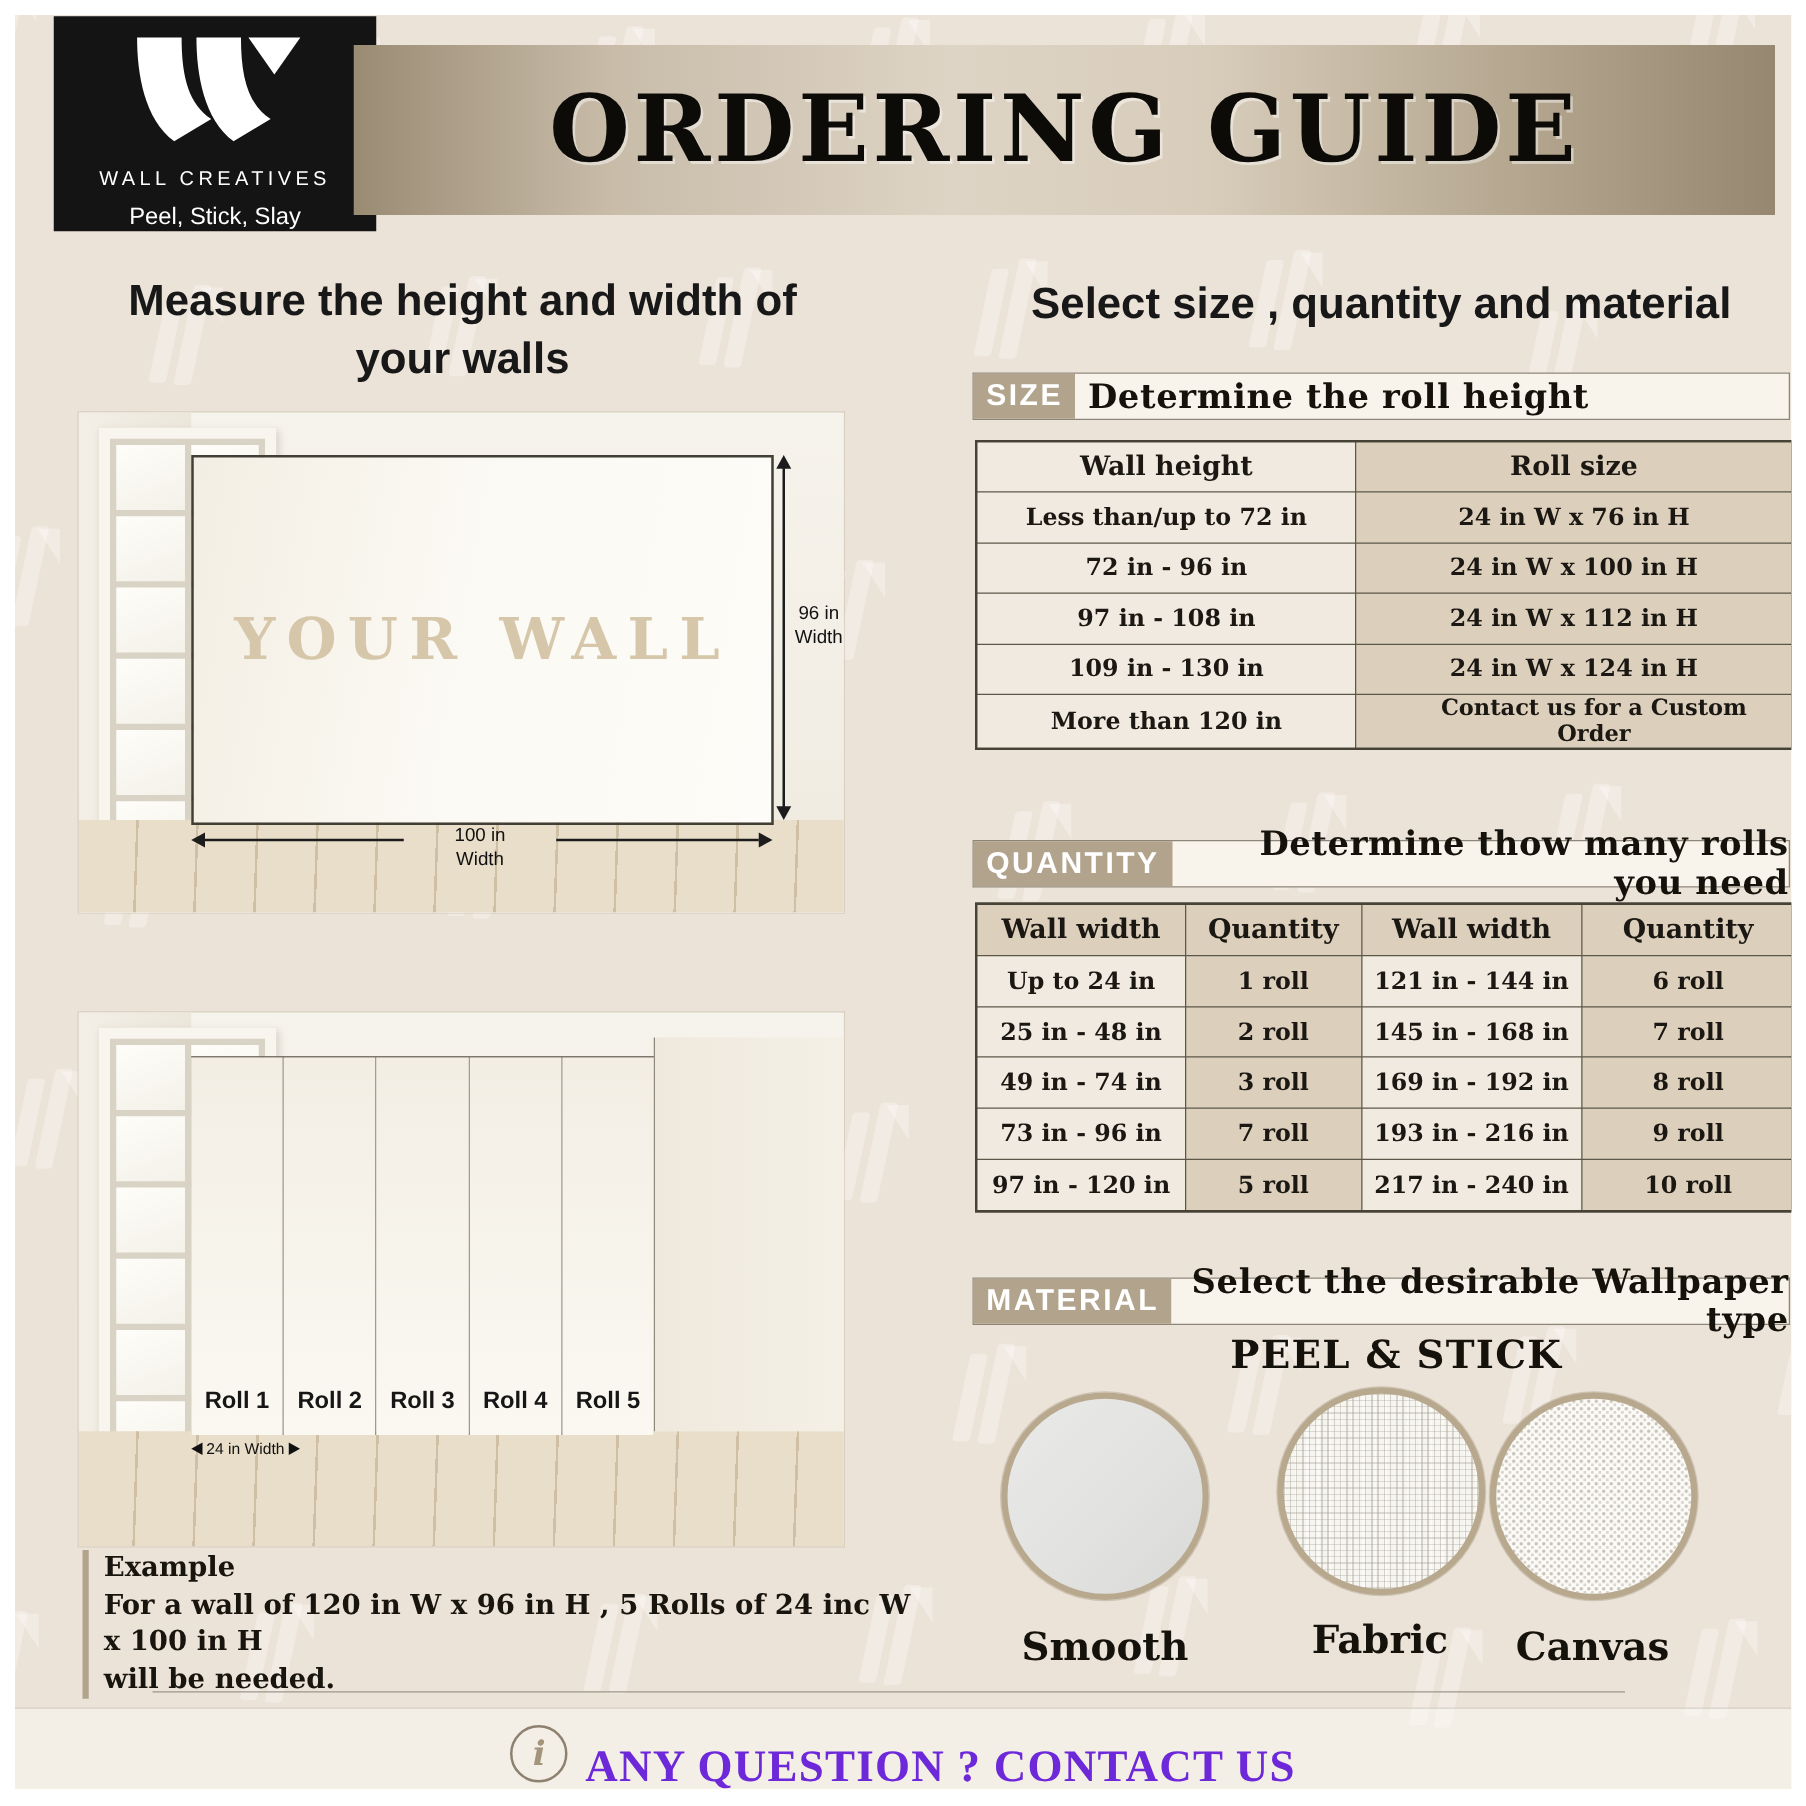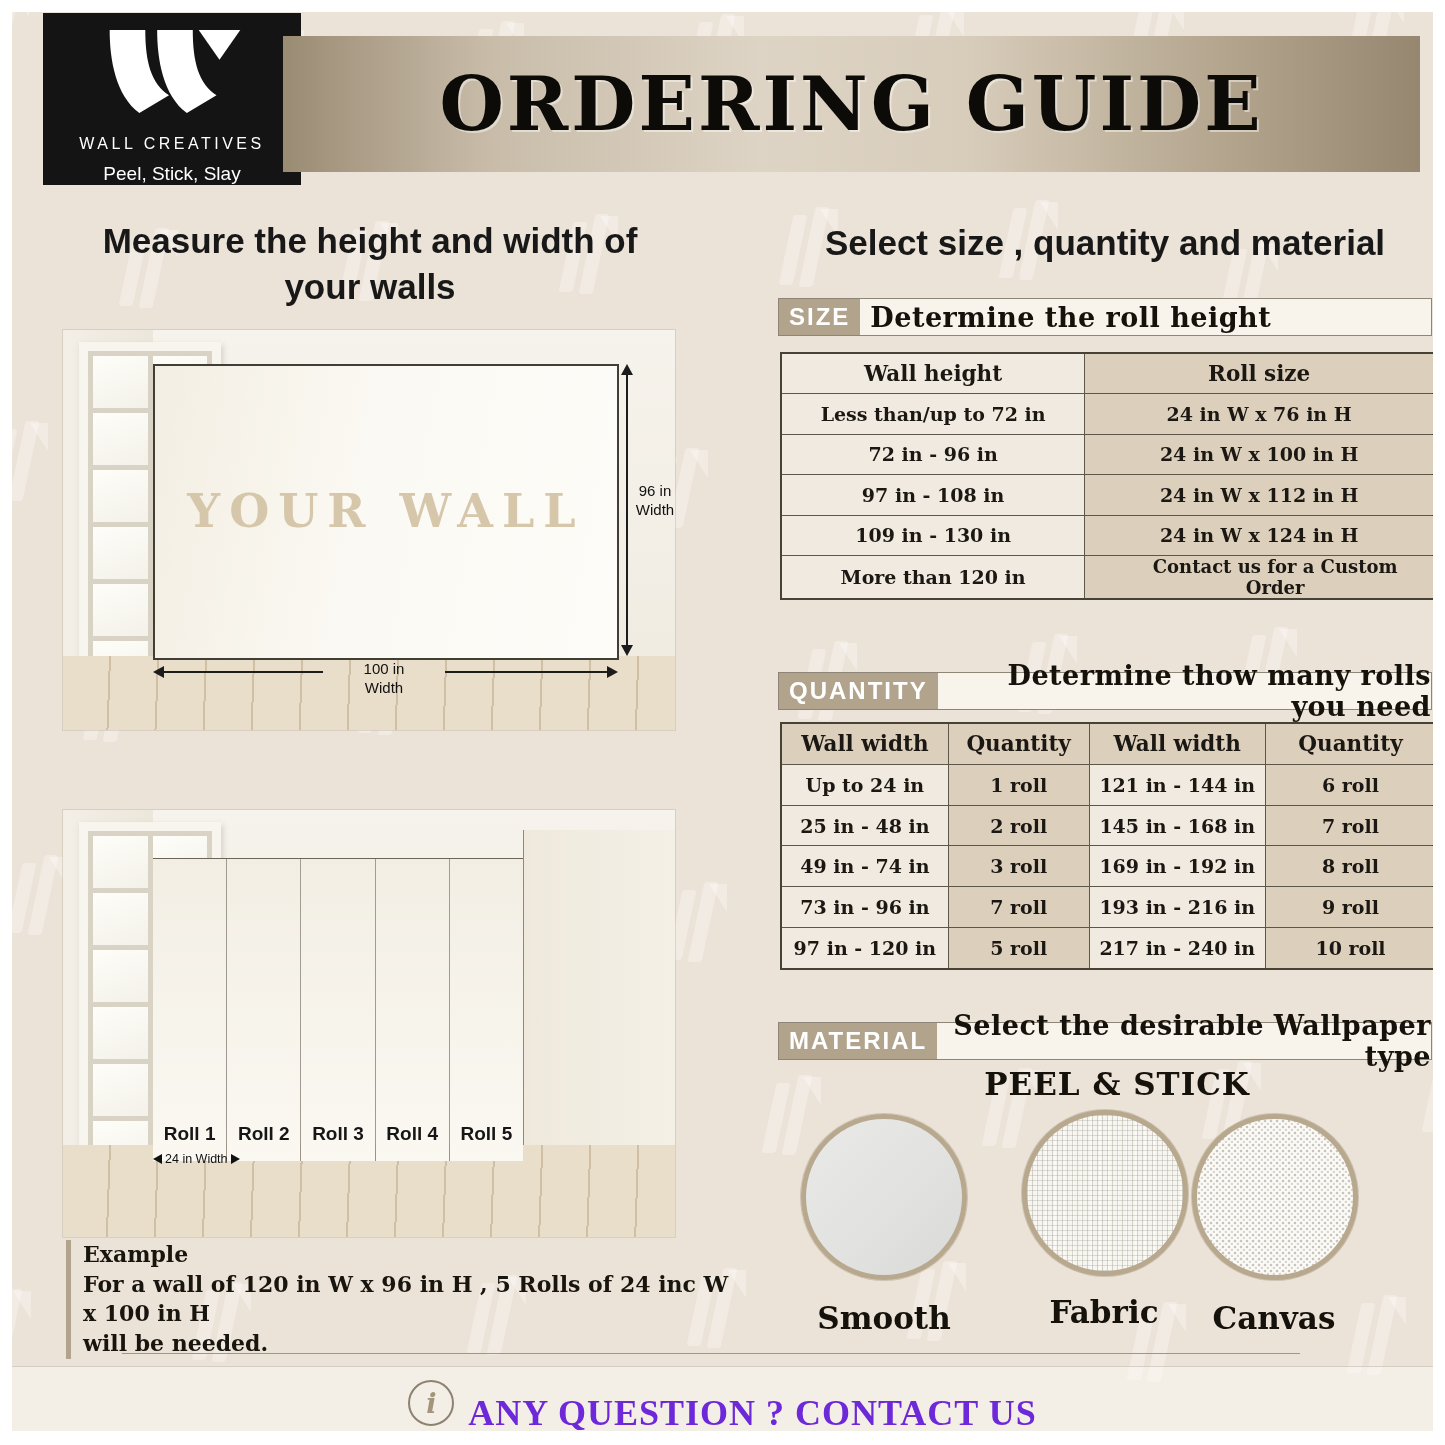--- a/index.html
+++ b/index.html
@@ -406,21 +406,21 @@
           <span class="pane"></span>
           <span class="pane"></span>
         <span class="pane"></span>
           <span class="pane"></span>
           <span class="pane"></span>
           <span class="pane"></span>
       </div>
     </div>
     <div class="floor" style="height:92px;"></div>
     <div style="position:absolute;left:460px;top:20px;width:152px;height:315px;background:linear-gradient(90deg,#efe9dd,#f4f0e6);border-left:1px solid #8f897b;"></div>
-    <div class="panels" style="left:90px;top:48px;width:370px;height:302px;">
+    <div class="panels" style="left:90px;top:35px;width:370px;height:302px;">
       <div class="panel">
         <div class="roll-label">Roll 1</div>
       </div>
       <div class="panel">
         <div class="roll-label">Roll 2</div>
       </div>
       <div class="panel">
         <div class="roll-label">Roll 3</div>
       </div>
       <div class="panel">

